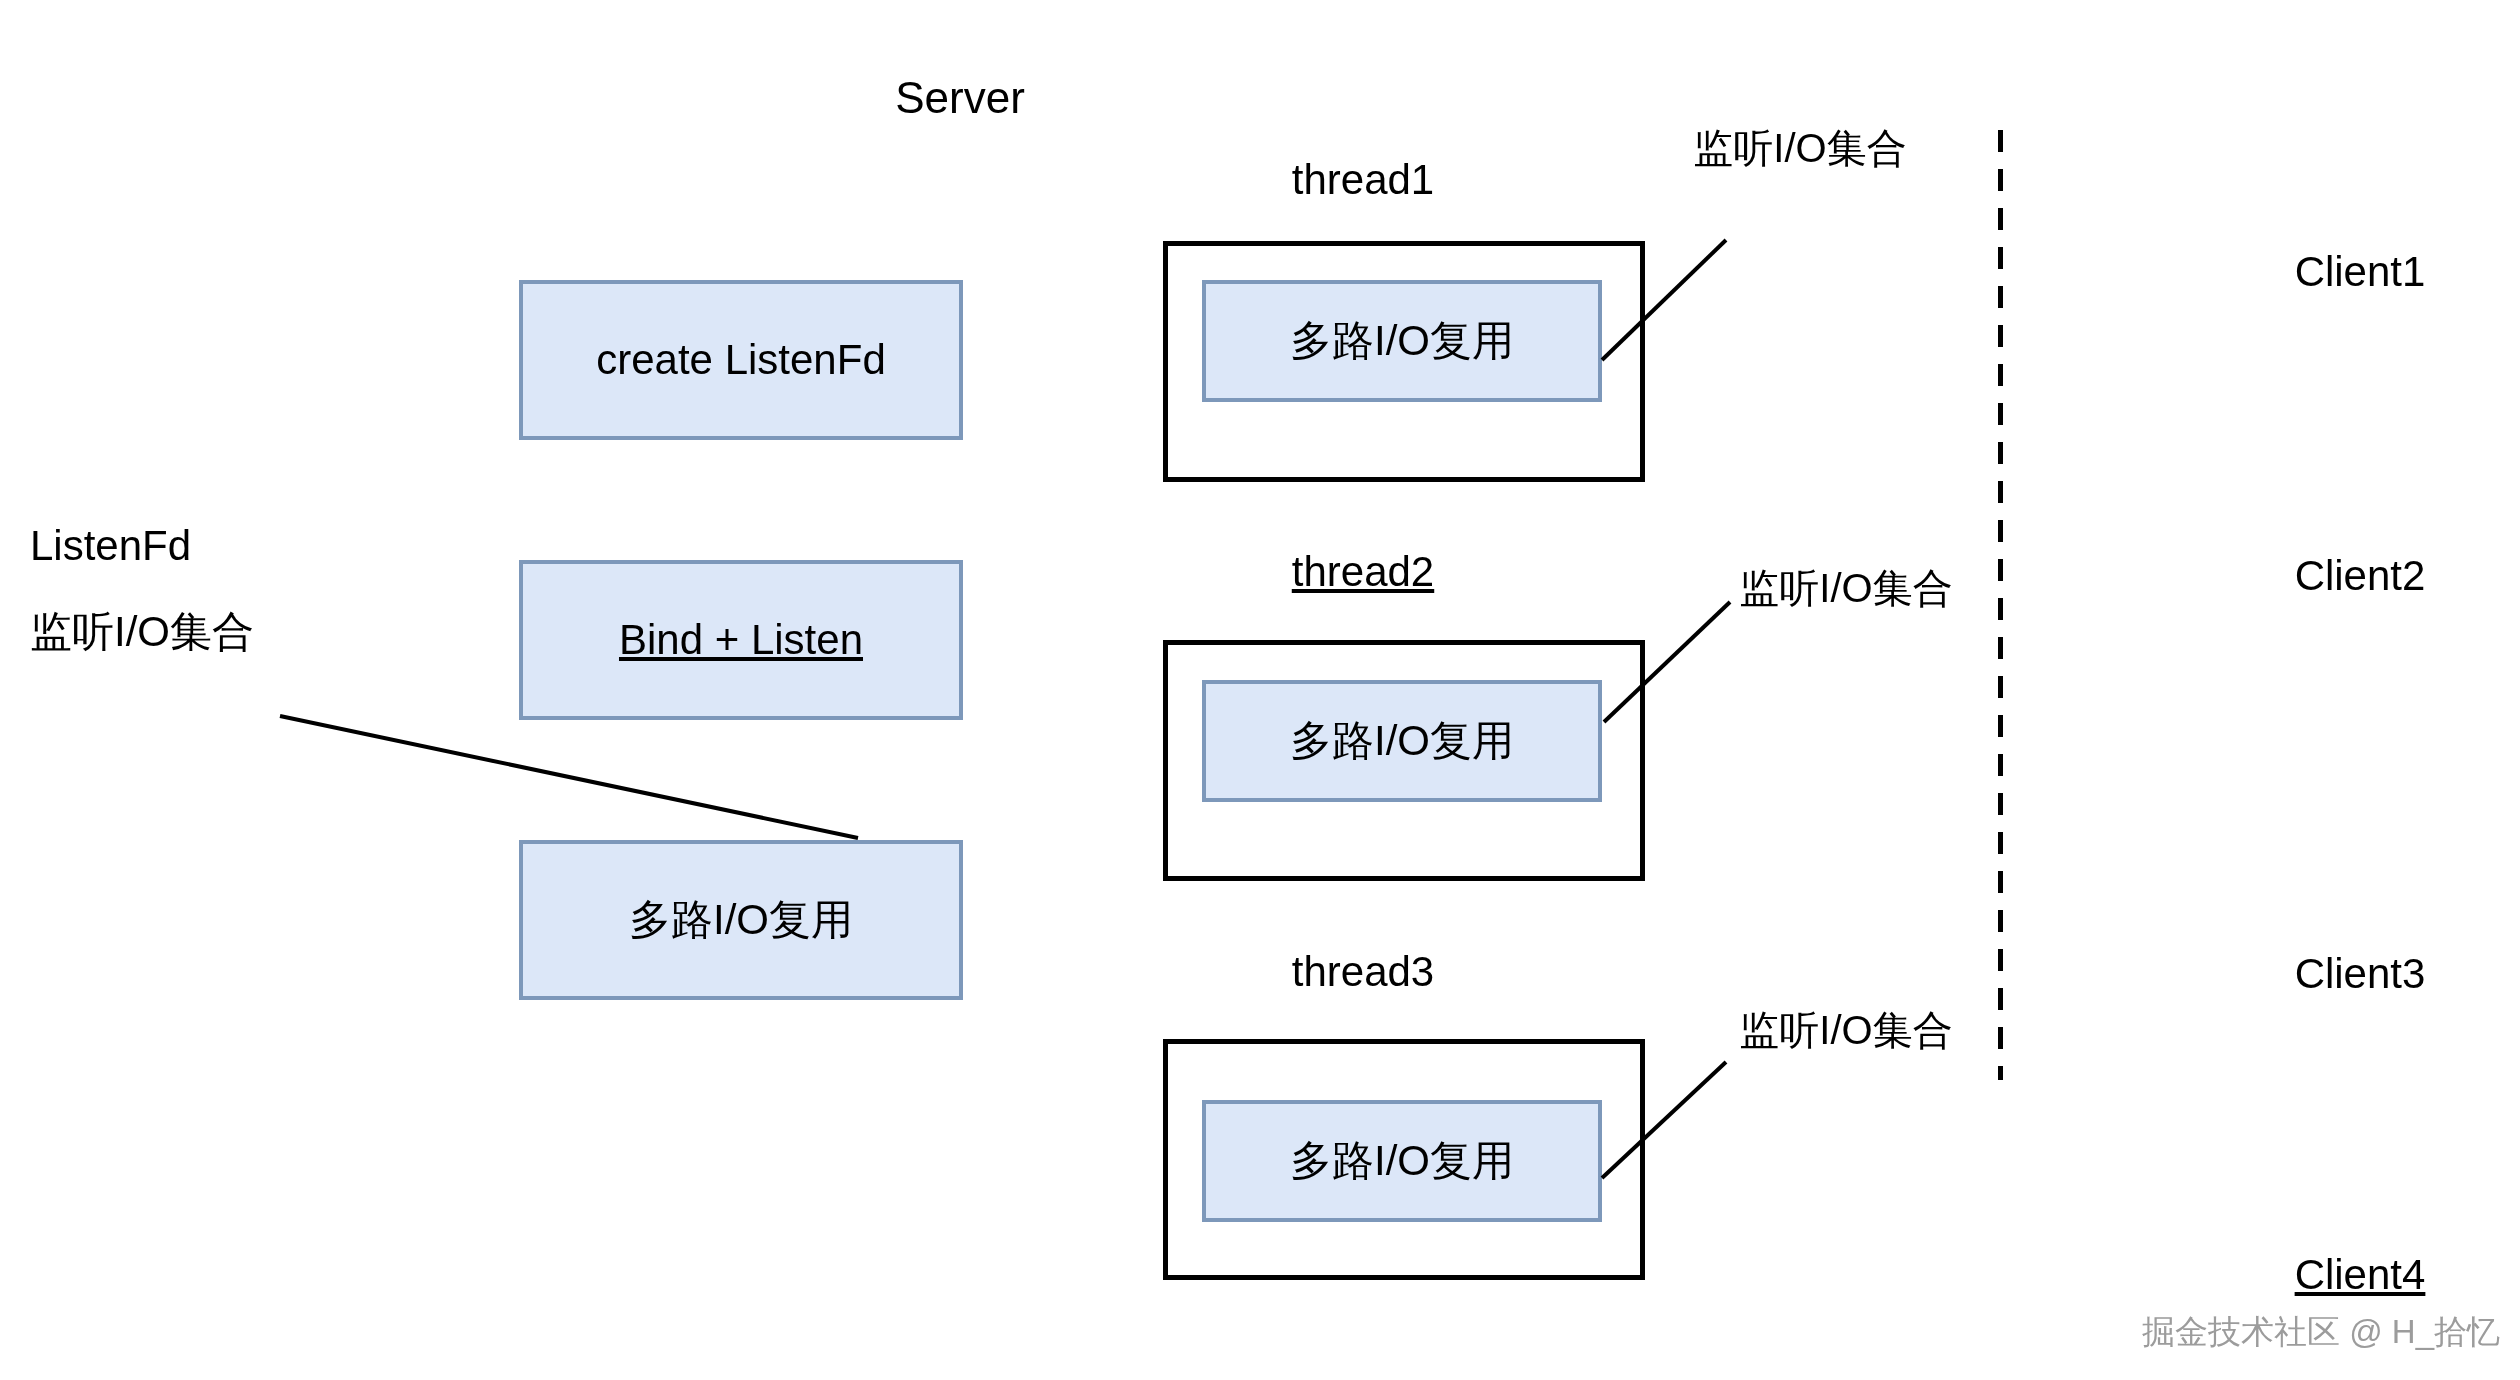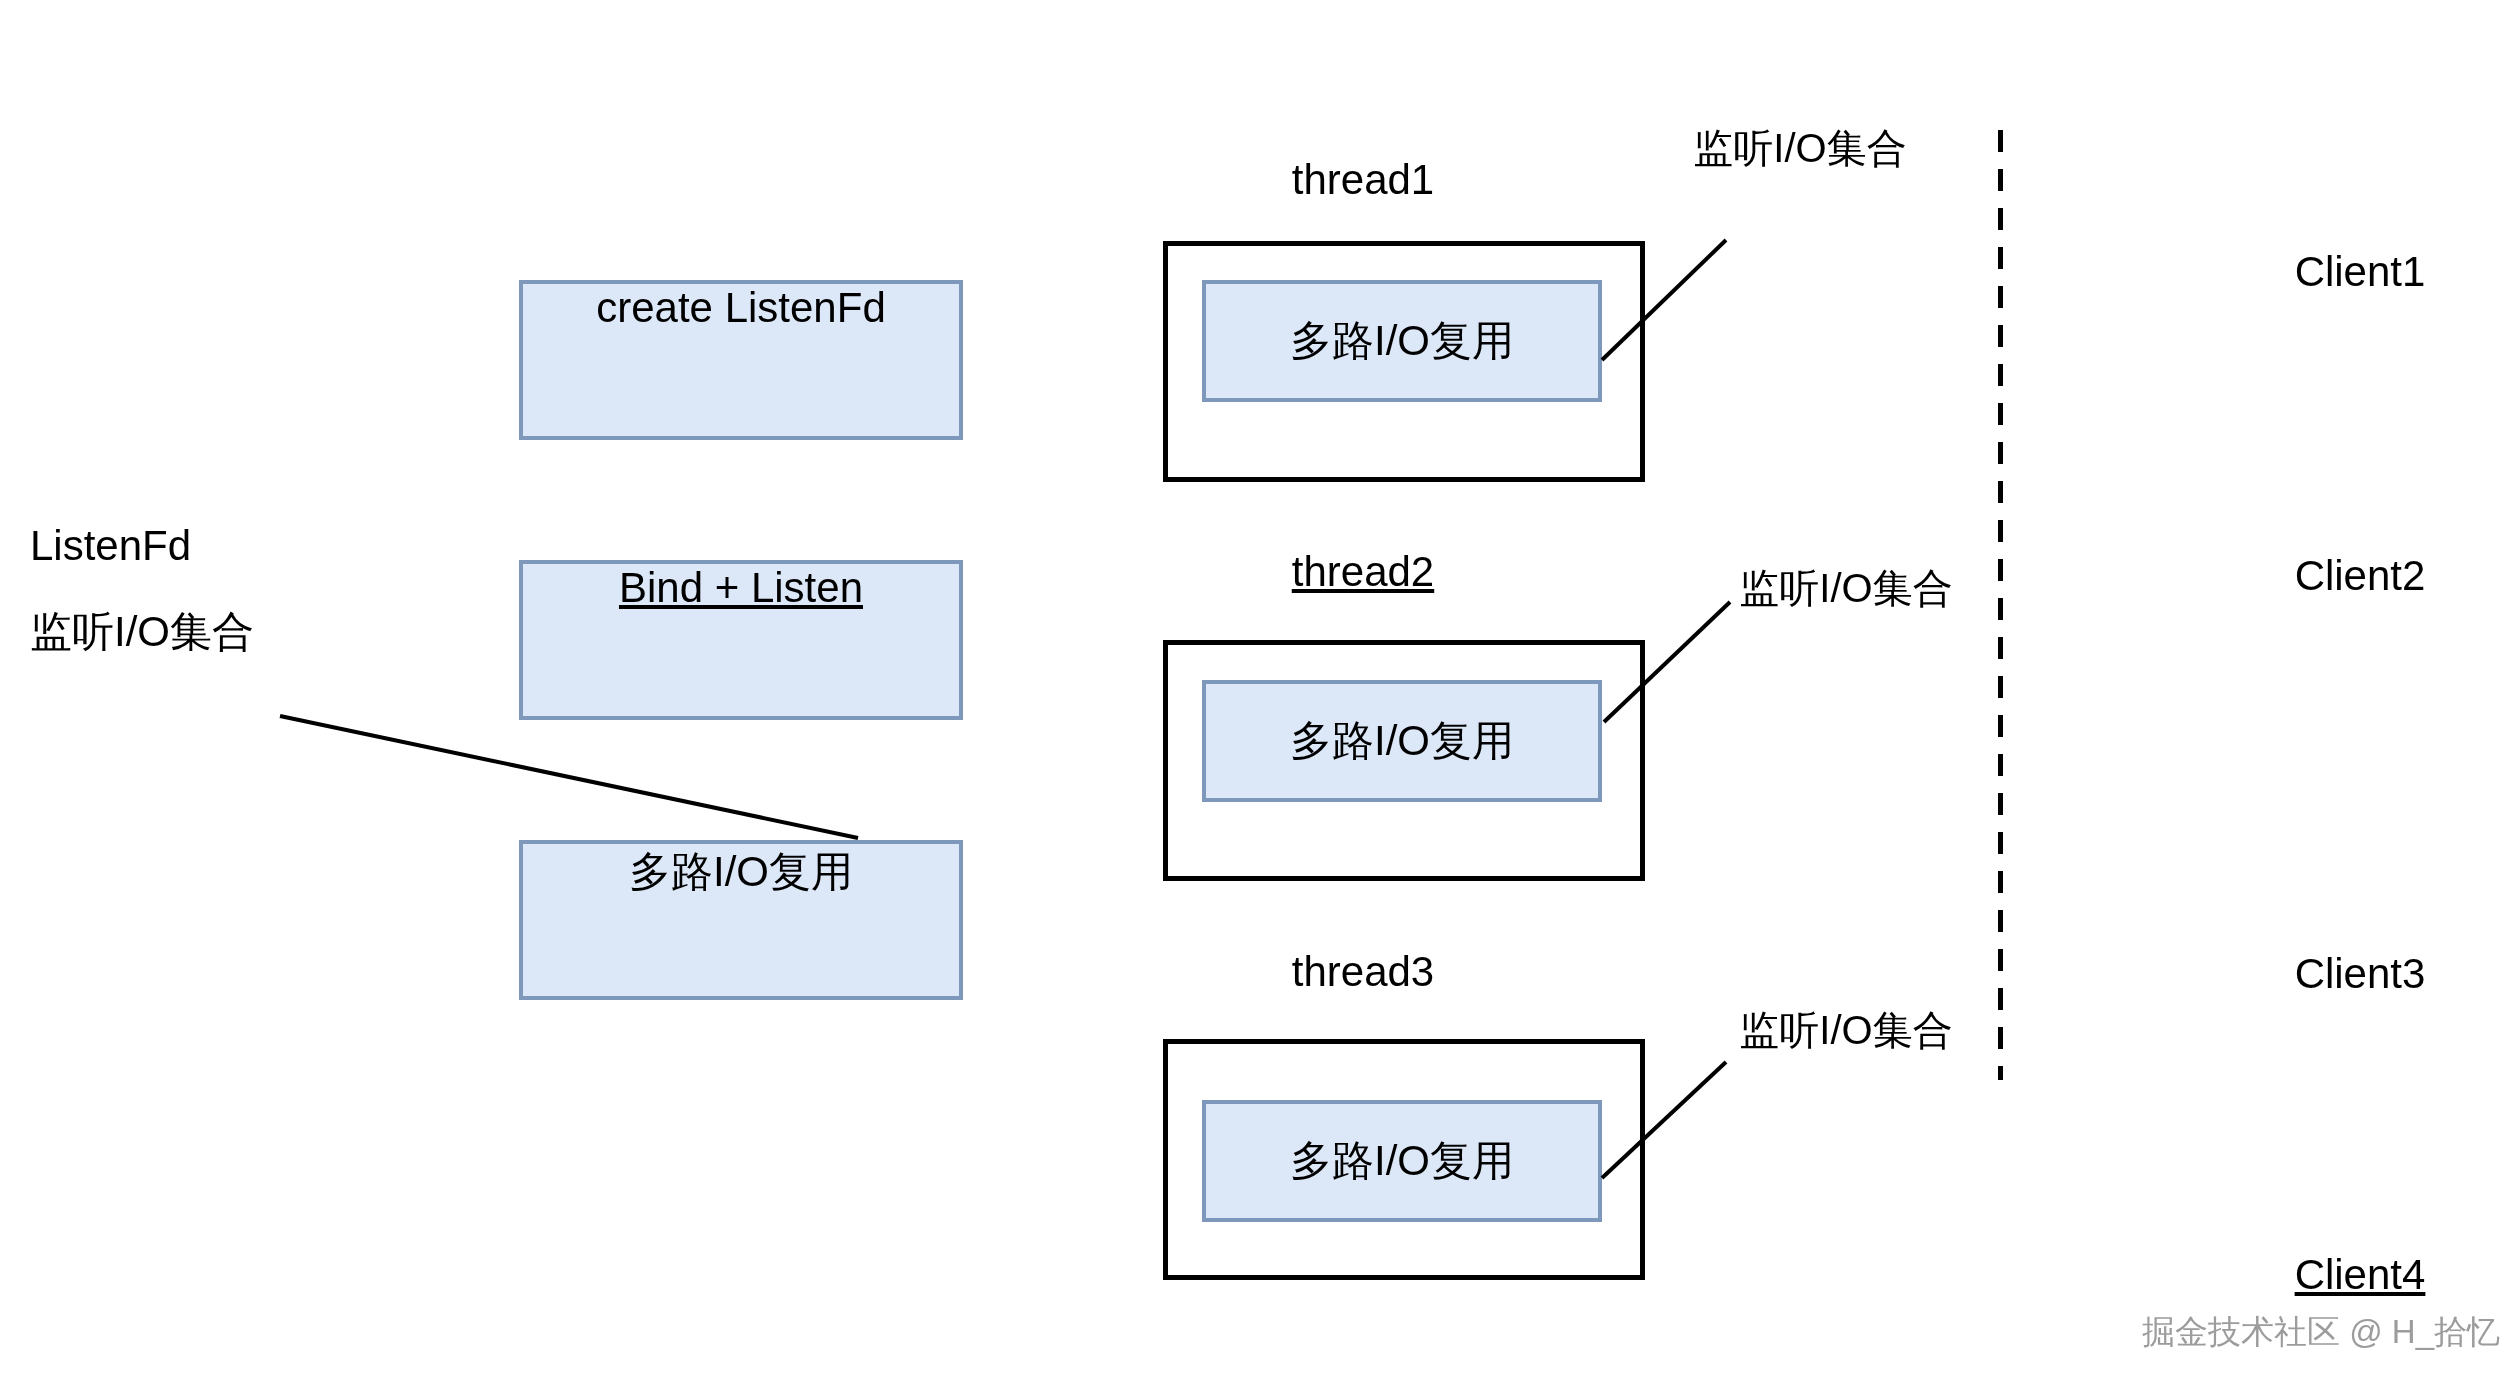--- a/index.html
+++ b/index.html
@@ -24,21 +24,21 @@
     color:var(--text);
     font-size:42px;
     line-height:1.2;
   }
   .title{font-size:44px;}
   .step-box{
     position:absolute;
     left:519px;width:444px;height:160px;
     background:var(--box-fill);
     border:4px solid var(--box-border);
-    display:flex;justify-content:center;
+    display:flex;align-items:center;justify-content:center;
     font-size:42px;
   }
   .thread-box{
     position:absolute;
     left:1163px;width:482px;height:241px;
     background:#ffffff;
     border:5px solid var(--line);
   }
   .mux-box{
     position:absolute;
@@ -88,20 +88,21 @@
     font-size:33px;
     color:var(--watermark);
     text-shadow:1px 1px 0 #ffffff;
   }
 </style>
 </head>
 <body>
 
 <div class="canvas">
 
+  <div class="label title" style="left:820px;top:72px;width:280px;">Server</div>
 
   <div class="step-box" style="top:280px;">
     <span>create ListenFd</span>
   </div>
   <div class="step-box" style="top:560px;text-decoration:underline;">
     <span>Bind + Listen</span>
   </div>
   <div class="step-box" style="top:840px;">
     <span>多路I/O复用</span>
   </div>

